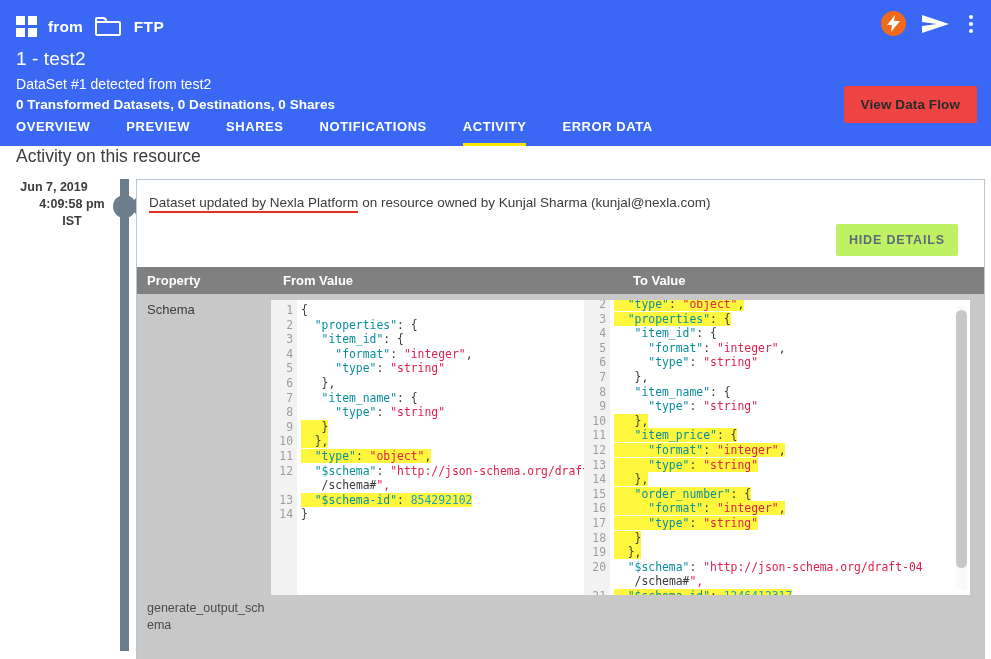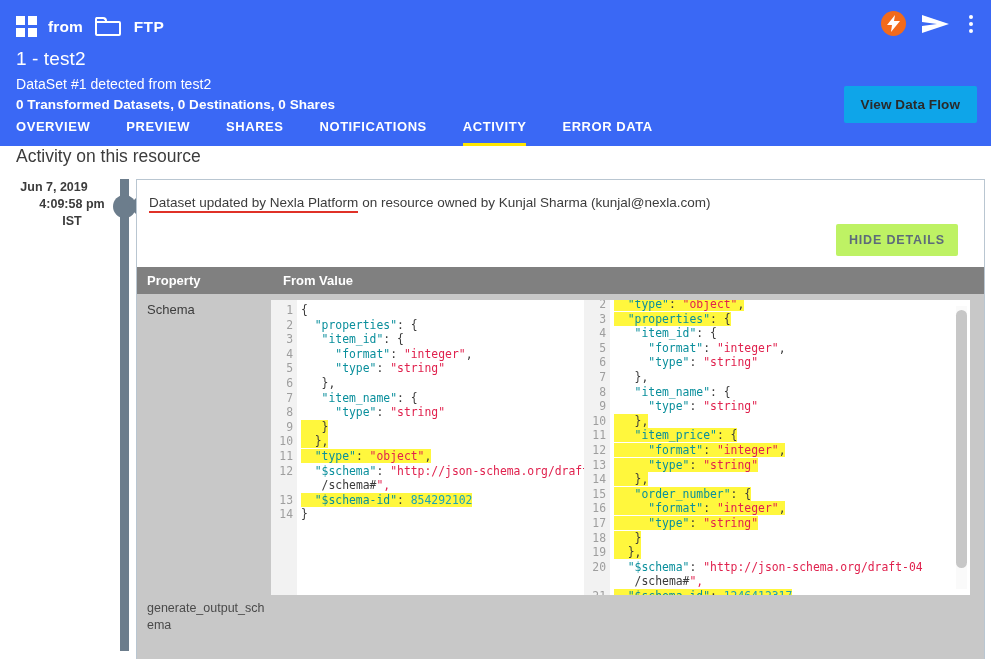--- a/index.html
+++ b/index.html
@@ -71,21 +71,21 @@
   .tab {
     font-size: 13px; font-weight: bold; letter-spacing: .55px;
     padding: 0 0 9px 0; margin-right: 36px;
     border-bottom: 3px solid transparent; color: #ffffff;
     cursor: pointer;
   }
   .tab.active { border-bottom-color: #FFE600; }
 
   .view-flow-btn {
     position: absolute; right: 14px; bottom: 23px;
-    background: #0ea5e9; color: #2a2a2a;
+    background: #ef4444; color: #2a2a2a;
     font-size: 13.5px; font-weight: bold;
     border: none; border-radius: 2px;
     padding: 11px 17px; cursor: pointer;
     letter-spacing: .1px;
   }
 
   
   .section-title {
     font-size: 17.5px; color: #3c3c3c;
     padding: 0 0 0 16px; font-weight: 400;
@@ -262,20 +262,21 @@
       <div class="card-msg">
         <span class="redunder">Dataset updated by Nexla Platform</span><span> on resource owned by Kunjal Sharma (kunjal@nexla.com)</span>
       </div>
       <button class="hide-details">HIDE DETAILS</button>
     </div>
 
     <div class="diff-wrap">
       <div class="diff-head">
         <div class="col-prop">Property</div>
         <div class="col-from">From Value</div>
+        <div class="col-to">To Value</div>
       </div>
 
       <div class="diff-body">
         <div class="prop-cell">
           <div class="prop-name">Schema</div>
           <div class="prop-fn">generate_output_schema</div>
         </div>
 
         <div class="code-pane from">
           <div class="code-inner">

